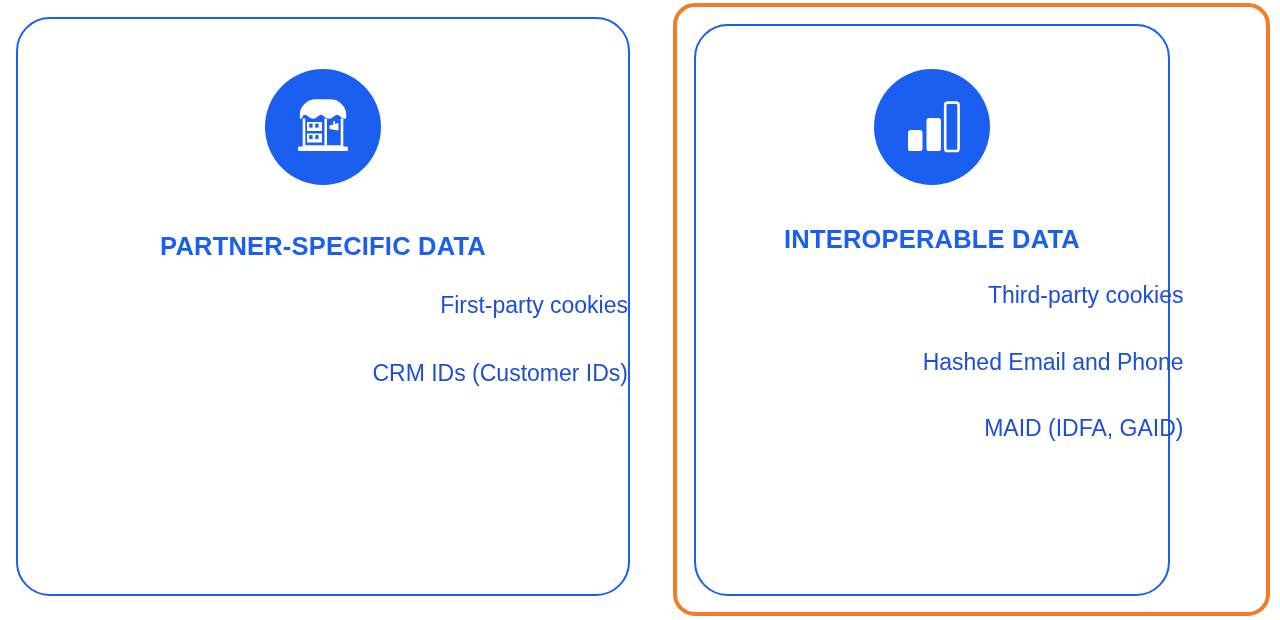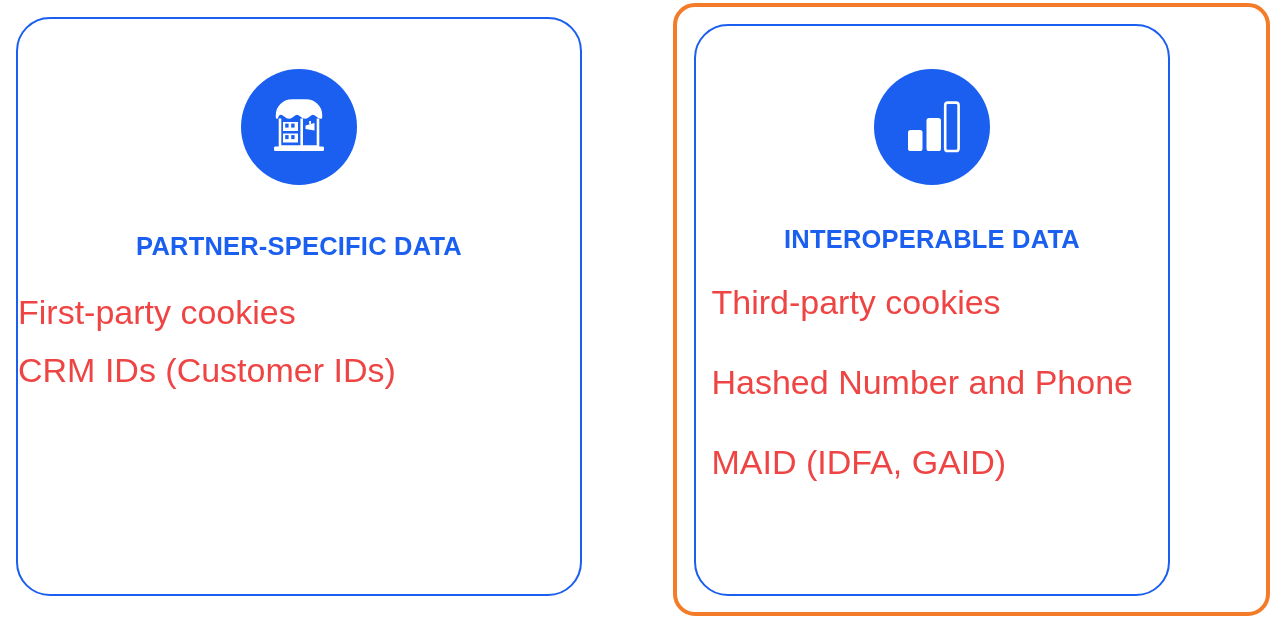--- a/index.html
+++ b/index.html
@@ -25,21 +25,21 @@
   
   .card {
     position: absolute;
     background: #ffffff;
     box-sizing: border-box;
   }
 
   #card-partner {
     left: 16px;
     top: 17px;
-    width: 566px;
+    width: 614px;
     height: 579px;
     border: 2.5px solid #1a5ff0;
     border-radius: 34px;
   }
 
   
   #card-interoperable-frame {
     left: 673px;
     top: 3px;
     width: 597px;
@@ -99,28 +99,28 @@
   #card-partner .card-title { margin-top: 47px; }
   #card-interoperable .card-title { margin-top: 40px; }
 
   .item-list {
     list-style: none;
     margin: 0;
     padding: 0;
     width: 100%;
   }
   .item {
-    color: #ef4444;
-    font-size: 34px;
-    text-align: left;
+    color: #1d4ed8;
+    font-size: 23px;
+    text-align: right;
     white-space: nowrap;
     line-height: 1.2;
   }
   #card-partner .item-list { margin-top: 31px; }
-  #card-partner .item + .item { margin-top: 17px; }
+  #card-partner .item + .item { margin-top: 40px; }
 
   #card-interoperable .item-list { margin-top: 28px; margin-left: 31px; }
   #card-interoperable .item + .item { margin-top: 39px; }
 </style>
 </head>
 <body>
 
 <div id="stage">
 
   <div class="card" id="card-partner">
@@ -172,20 +172,20 @@
           <rect x="24.5" y="21" width="14.5" height="33" rx="2.6" fill="#ffffff"></rect>
 
           <rect x="43.2" y="5.6" width="13.4" height="48.4" rx="2.6" fill="none" stroke="#ffffff" stroke-width="2.6"></rect>
         </svg>
       </div>
 
       <div class="card-title">INTEROPERABLE DATA</div>
 
       <ul class="item-list">
         <li class="item">Third-party cookies</li>
-        <li class="item">Hashed Number and Phone</li>
+        <li class="item">Hashed Email and Phone</li>
         <li class="item">MAID (IDFA, GAID)</li>
       </ul>
 
     </div>
   </div>
 
 </div>
 
 </body></html>

